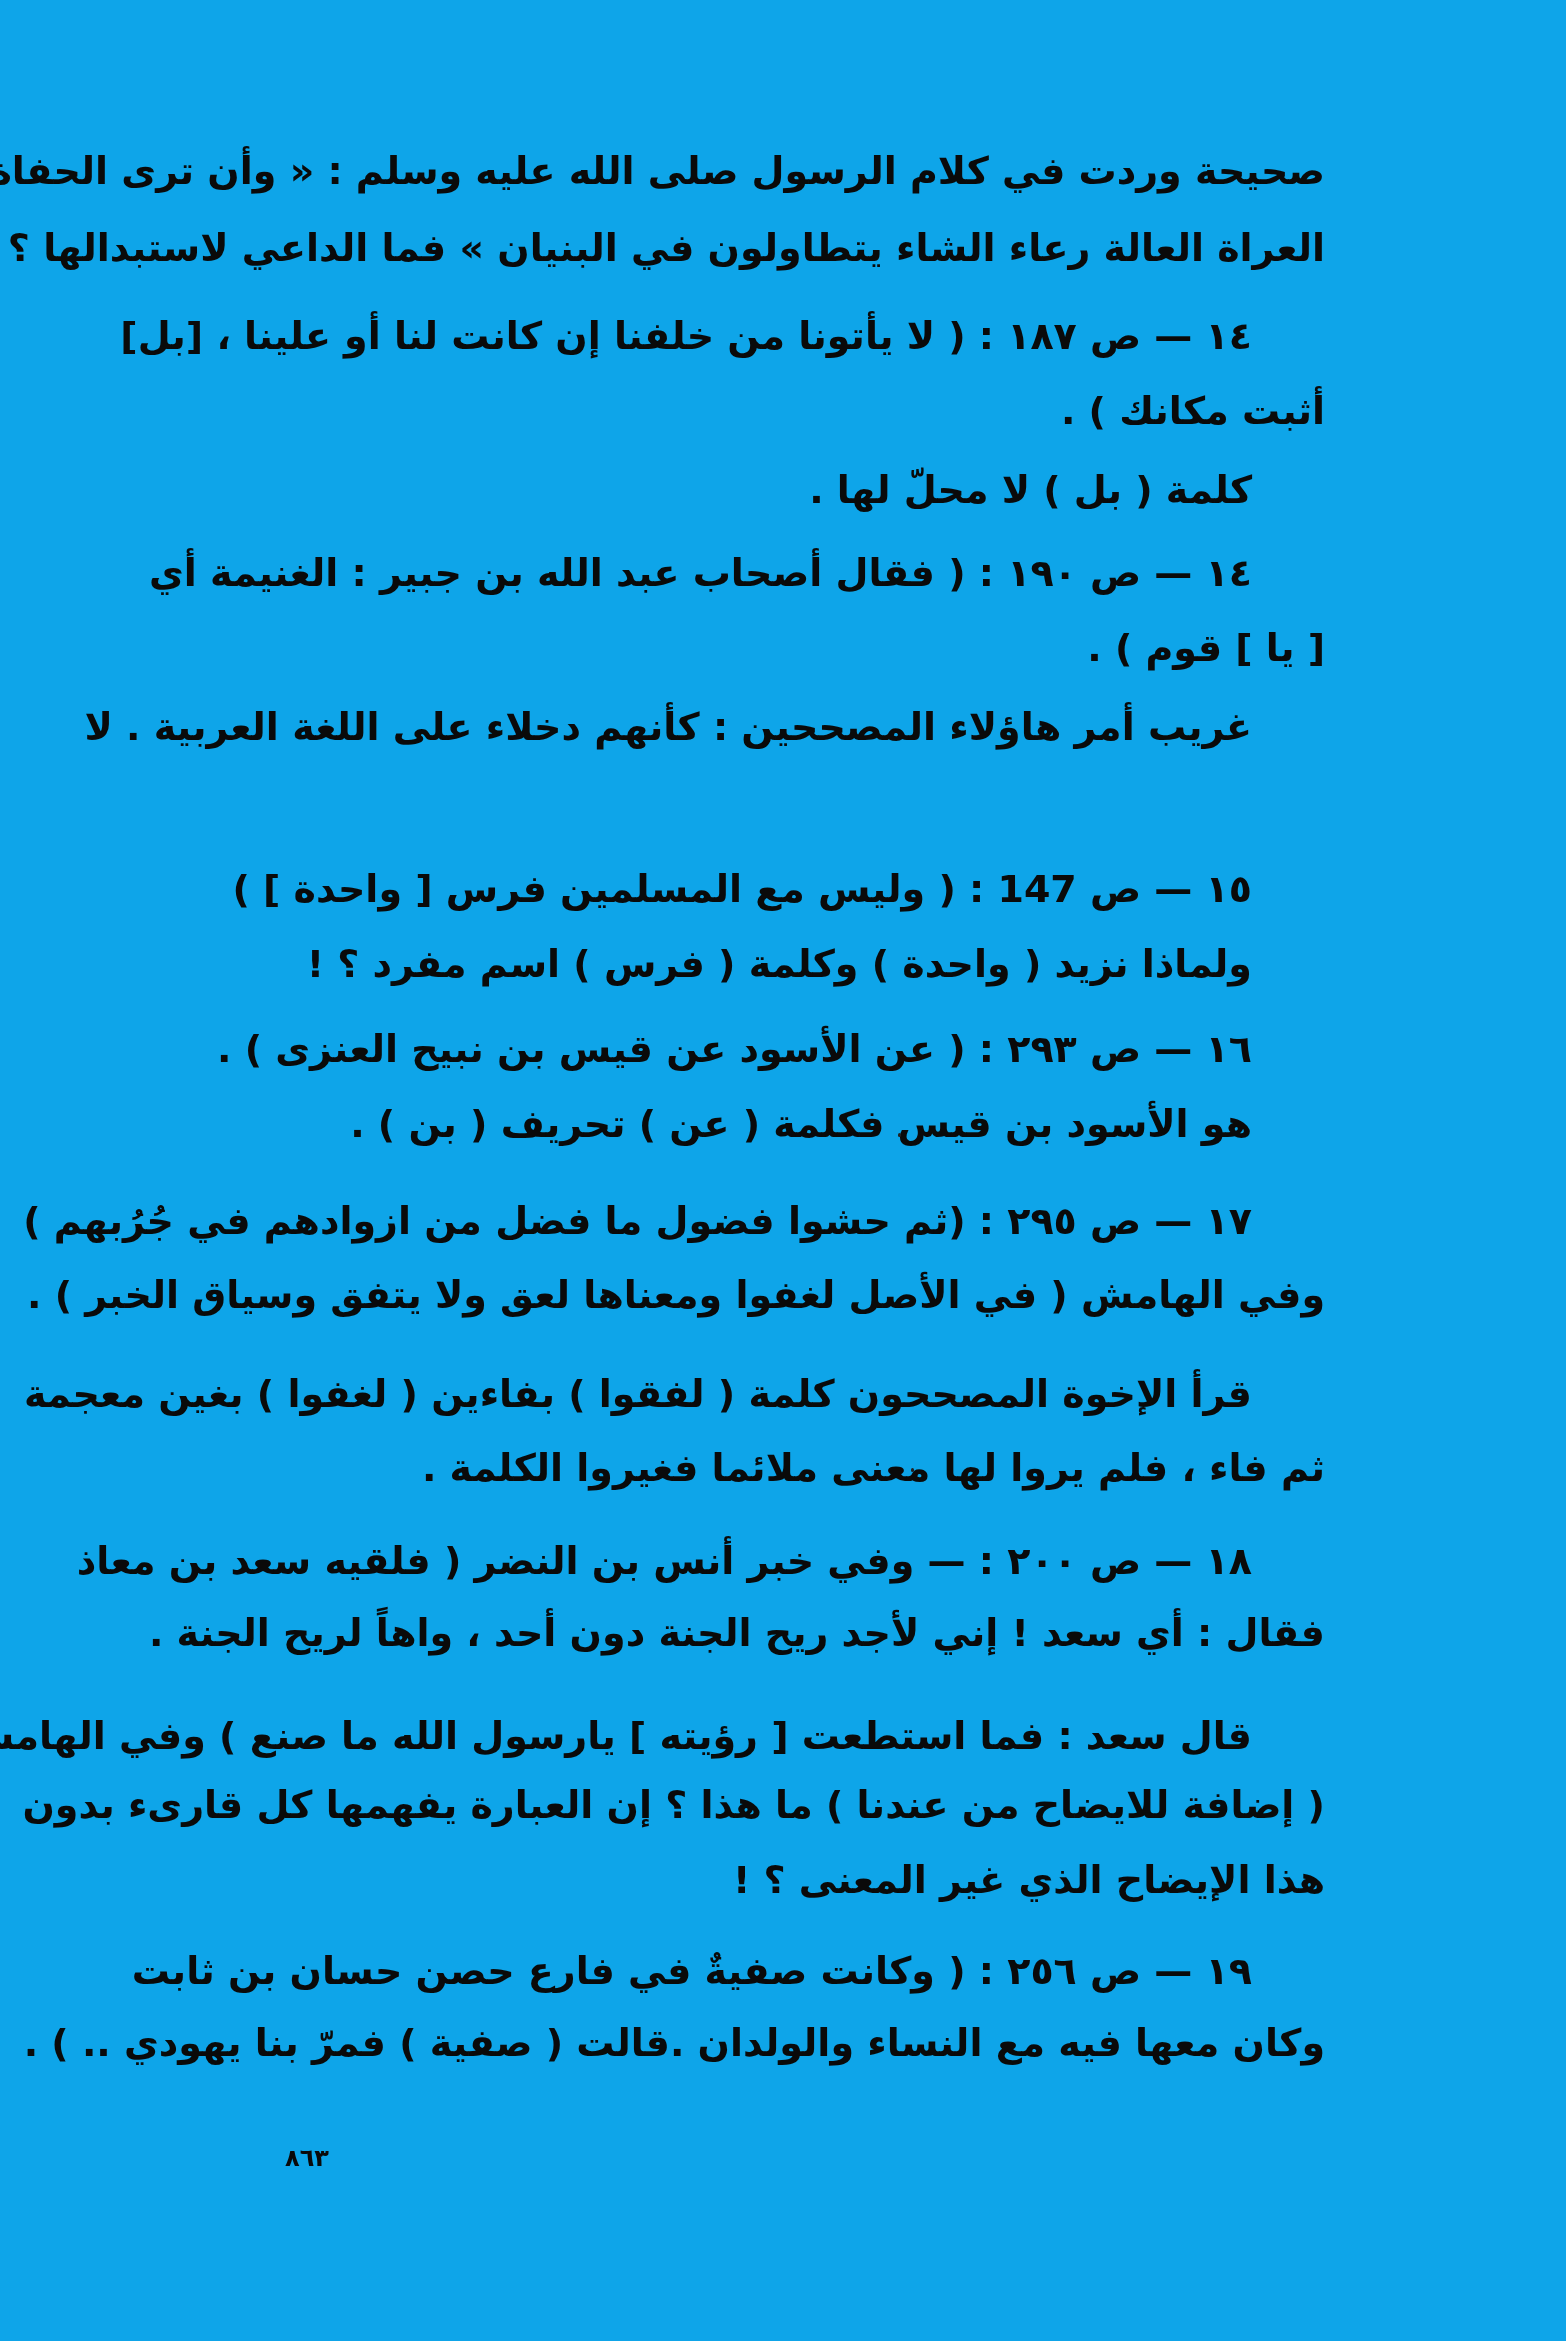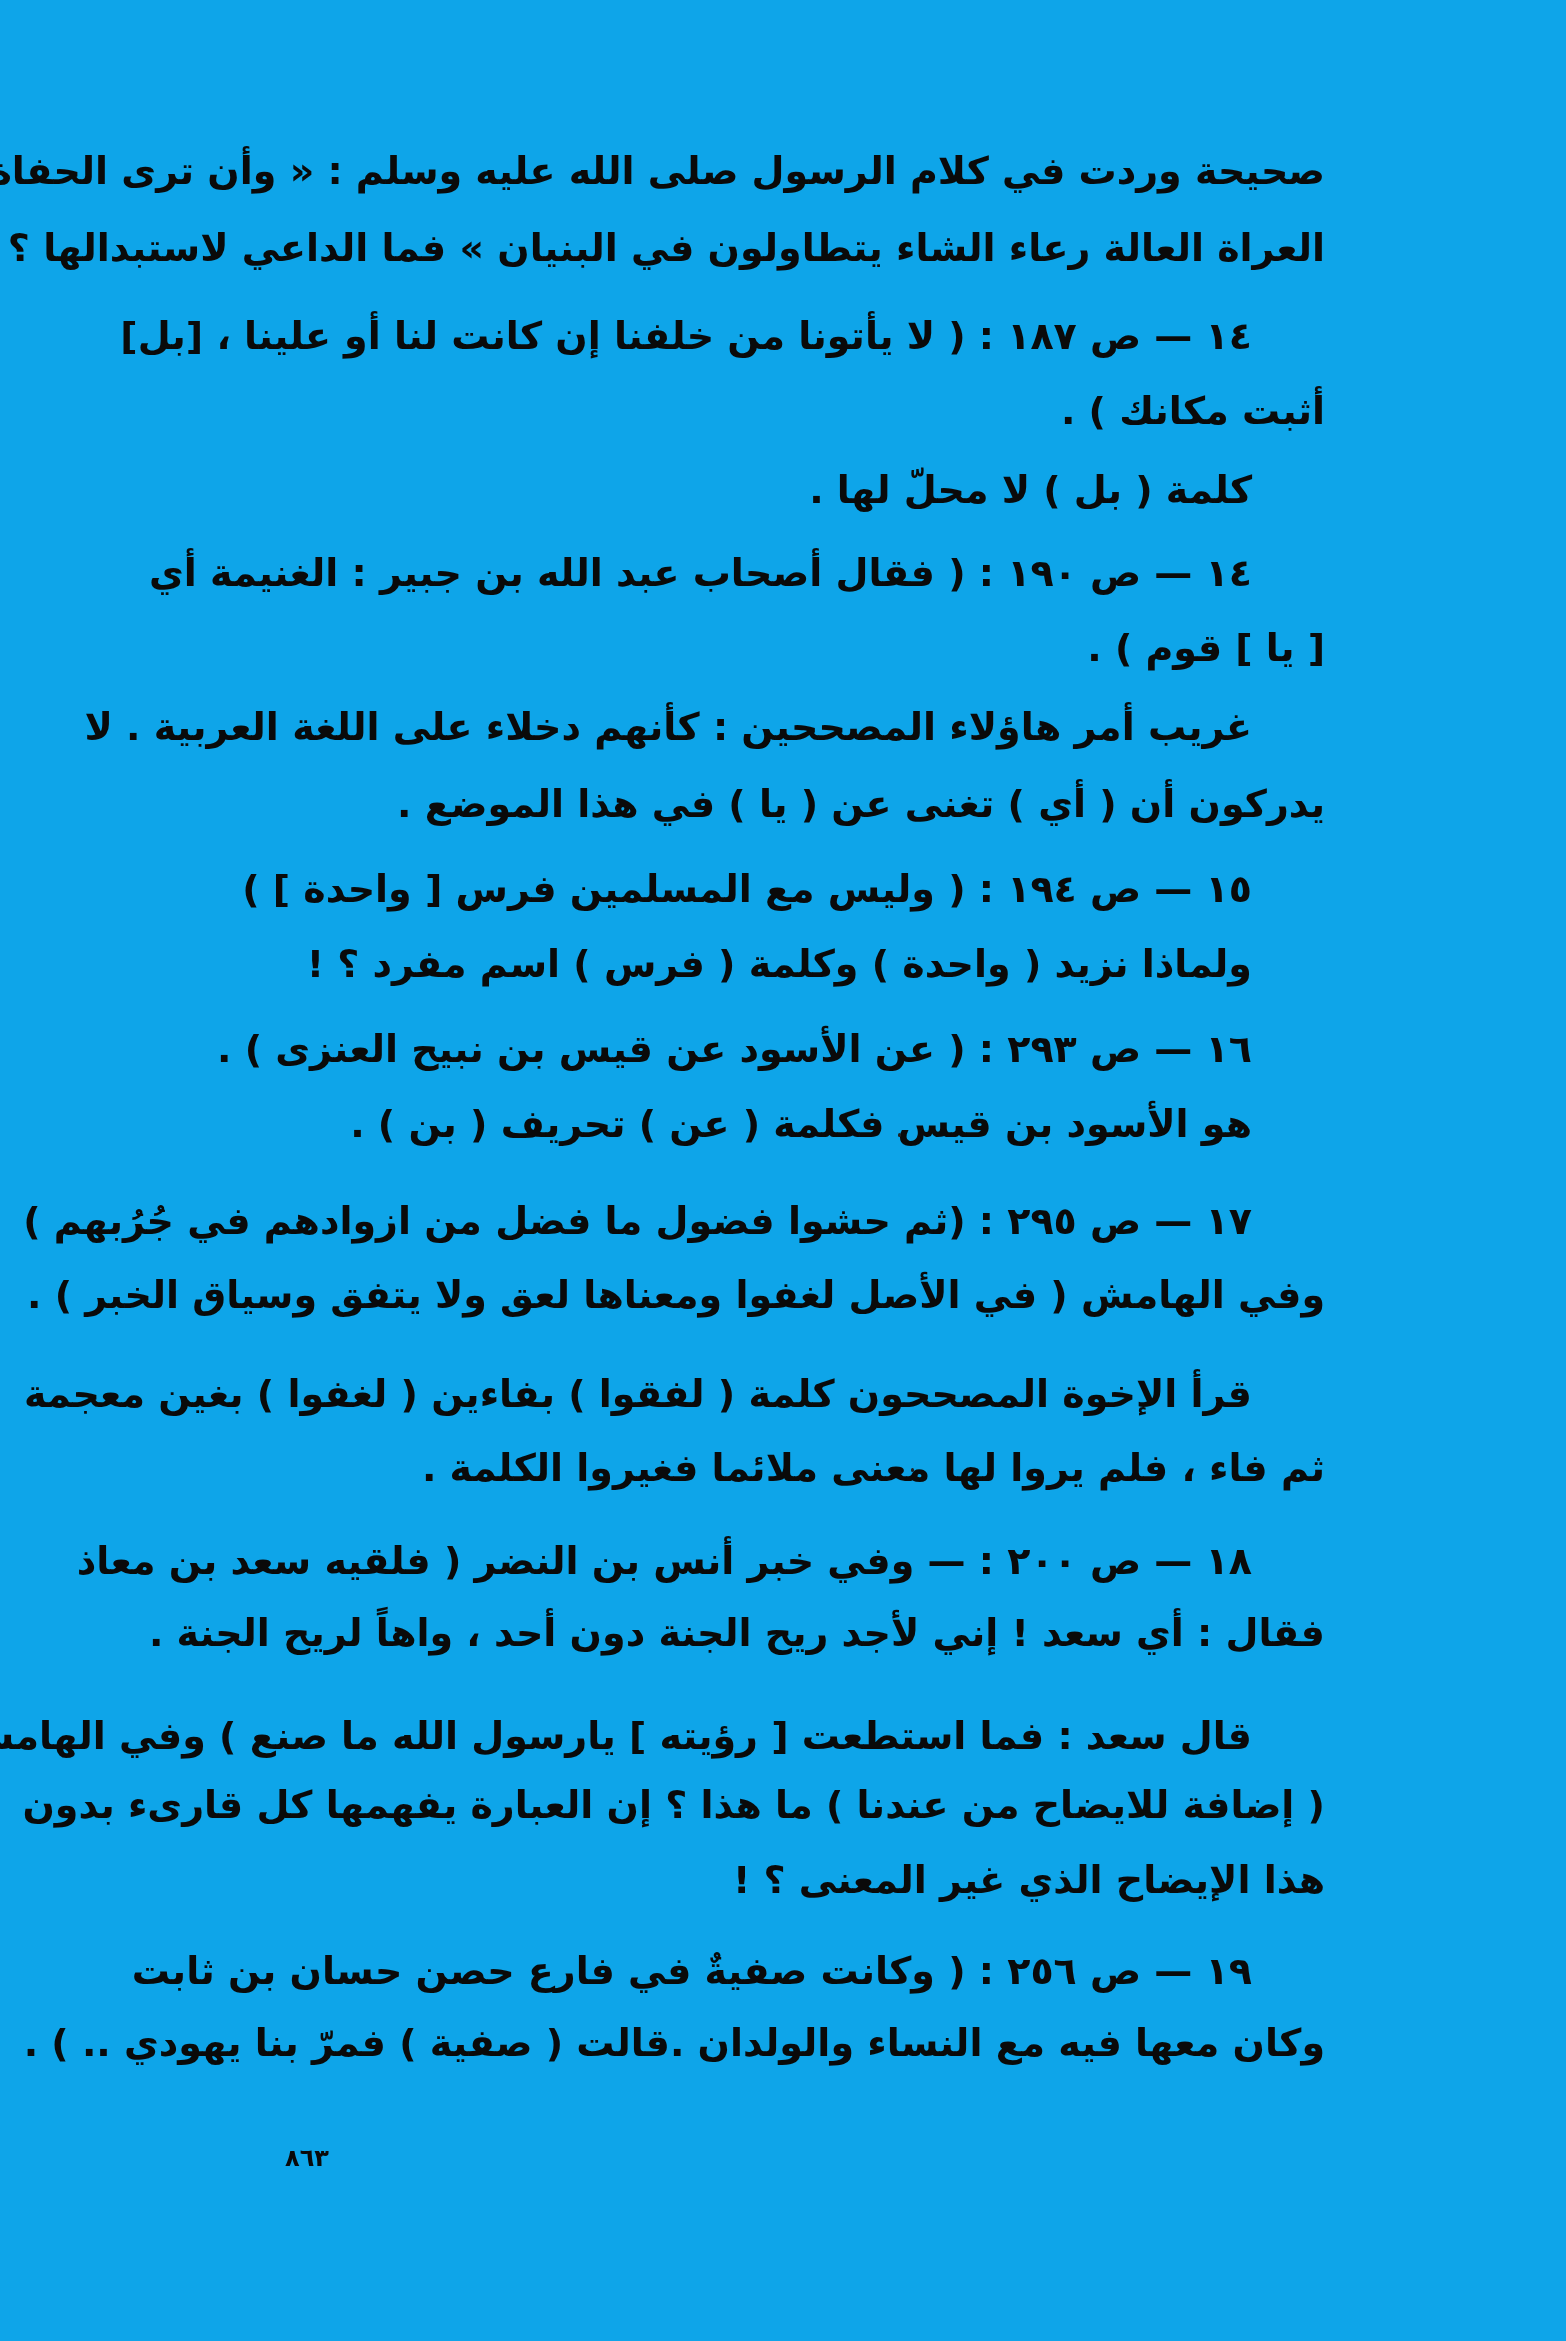--- a/index.html
+++ b/index.html
@@ -74,23 +74,22 @@
 
   <div class="line indent" style="top:312px">١٤ — ص ١٨٧ : ( لا يأتونا من خلفنا إن كانت لنا أو علينا ، [بل]</div>
   <div class="line tail" style="top:387px">أثبت مكانك ) .</div>
 
   <div class="line indent" style="top:466px">كلمة ( بل ) لا محلّ لها .</div>
 
   <div class="line indent" style="top:549px">١٤ — ص ١٩٠ : ( فقال أصحاب عبد الله بن جبير : الغنيمة أي</div>
   <div class="line tail" style="top:624px">[ يا ] قوم ) .</div>
 
   <div class="line indent" style="top:703px">غريب أمر هاؤلاء المصححين : كأنهم دخلاء على اللغة العربية . لا</div>
-  <div class="line tail" style="top:780px">يدركون أن ( أي ) تغنى عن ( يا ) في هذا الموضع .</div>
 
-  <div class="line indent" style="top:865px">١٥ — ص ١٩٤ : ( وليس مع المسلمين فرس [ واحدة ] )</div>
+  <div class="line indent" style="top:865px">١٥ — ص 147 : ( وليس مع المسلمين فرس [ واحدة ] )</div>
   <div class="line indent" style="top:940px">ولماذا نزيد ( واحدة ) وكلمة ( فرس ) اسم مفرد ؟ !</div>
 
   <div class="line indent" style="top:1025px">١٦ — ص ٢٩٣ : ( عن الأسود عن قيس بن نبيح العنزى ) .</div>
   <div class="line indent" style="top:1100px">هو الأسود بن قيس فكلمة ( عن ) تحريف ( بن ) .</div>
 
   <div class="line indent" style="top:1197px">١٧ — ص ٢٩٥ : (ثم حشوا فضول ما فضل من ازوادهم في جُرُبهم )</div>
   <div class="line tail" style="top:1271px">وفي الهامش ( في الأصل لغفوا ومعناها لعق ولا يتفق وسياق الخبر ) .</div>
 
   <div class="line indent" style="top:1370px">قرأ الإخوة المصححون كلمة ( لفقوا ) بفاءين ( لغفوا ) بغين معجمة</div>
   <div class="line tail" style="top:1444px">ثم فاء ، فلم يروا لها معنى ملائما فغيروا الكلمة .</div>

